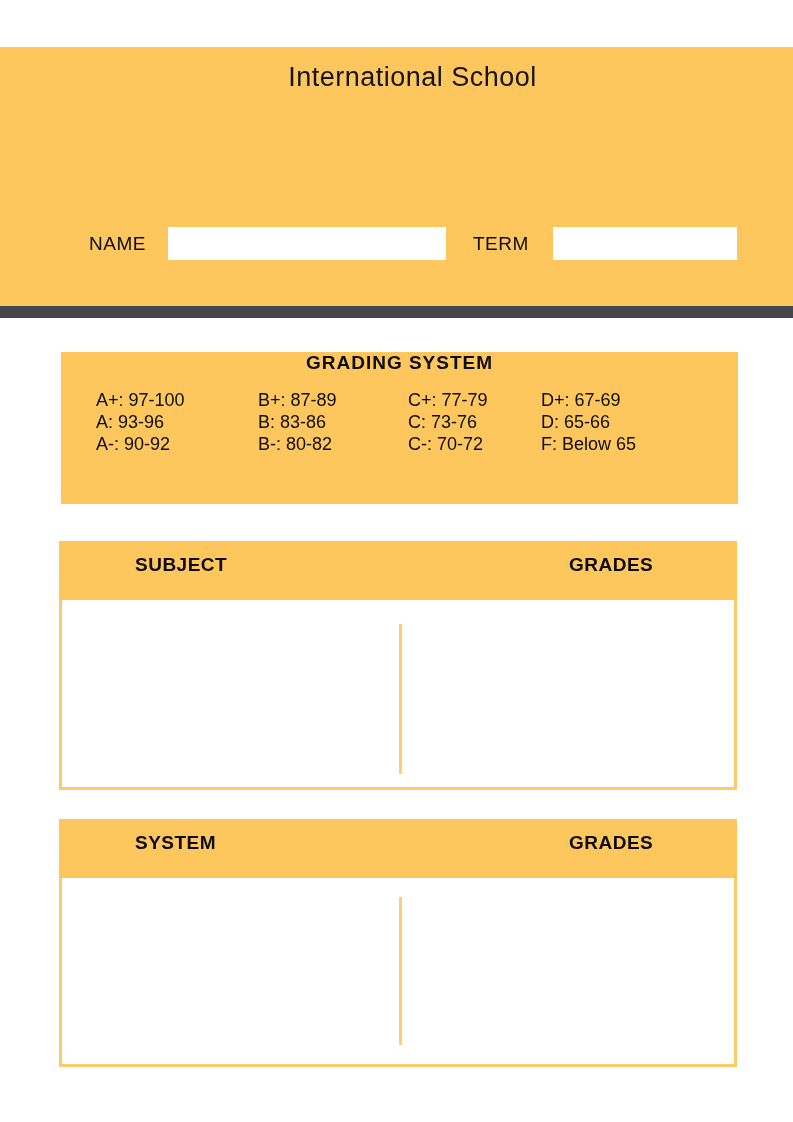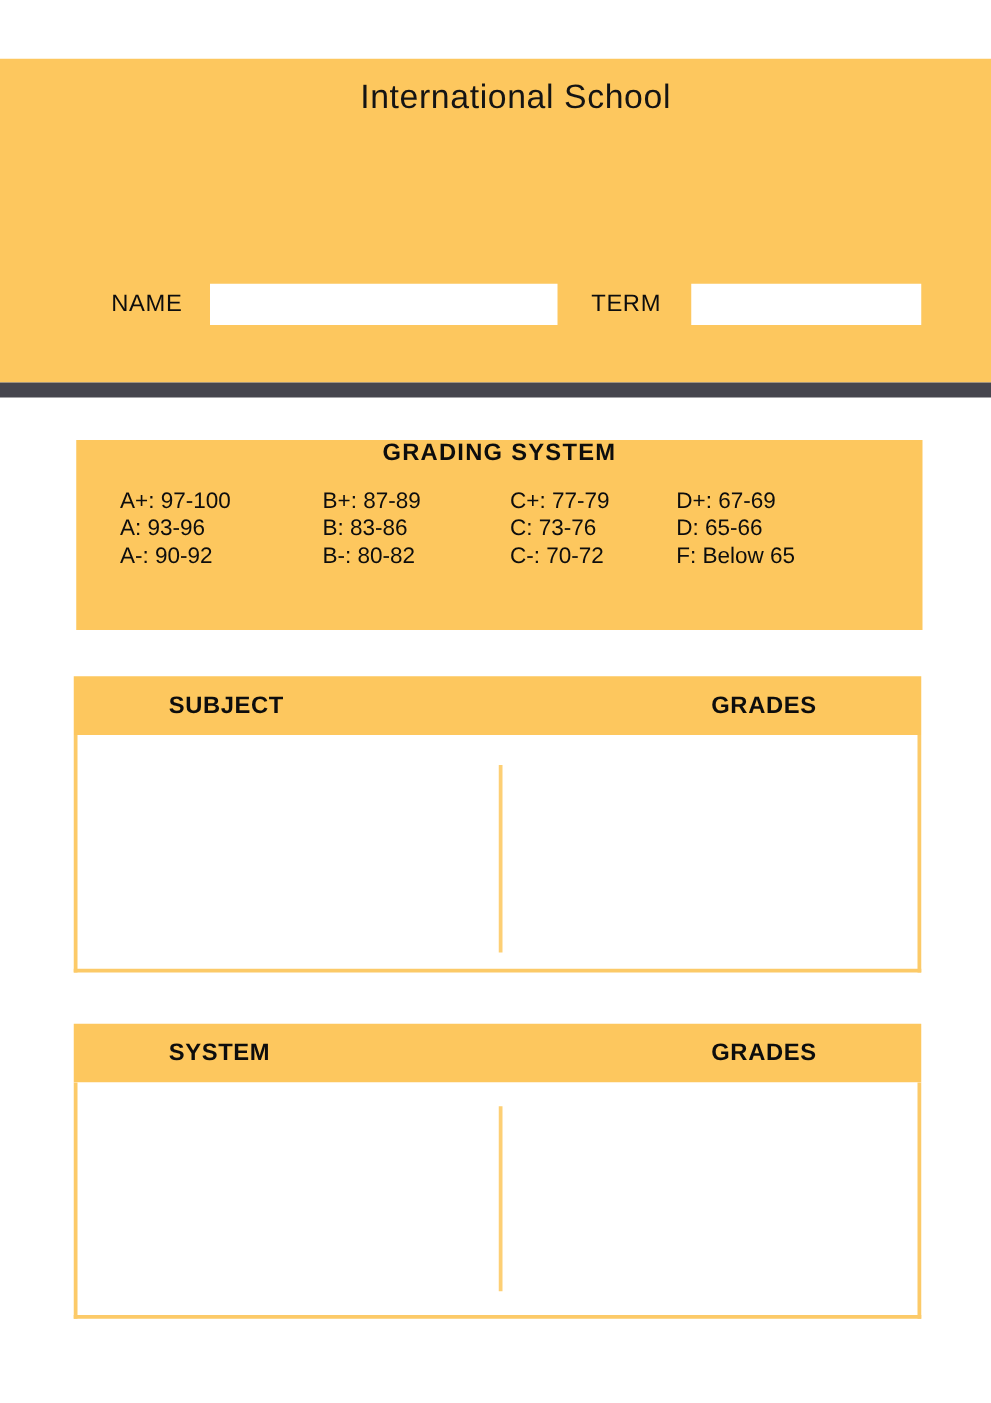--- a/index.html
+++ b/index.html
@@ -112,21 +112,21 @@
   .grade-table {
     position: absolute;
     left: 59px;
     width: 678px;
     box-sizing: border-box;
   }
   .subject-table { top: 541px; }
   .conduct-table { top: 819px; }
   .table-header {
     position: relative;
-    height: 47px;
+    height: 59px;
     background: #fdc75e;
   }
   .table-header span {
     position: absolute;
     top: 0; height: 47px;
     line-height: 47px;
     font-size: 19px;
     font-weight: bold;
     letter-spacing: 0.5px;
     color: #0d0d0d;

